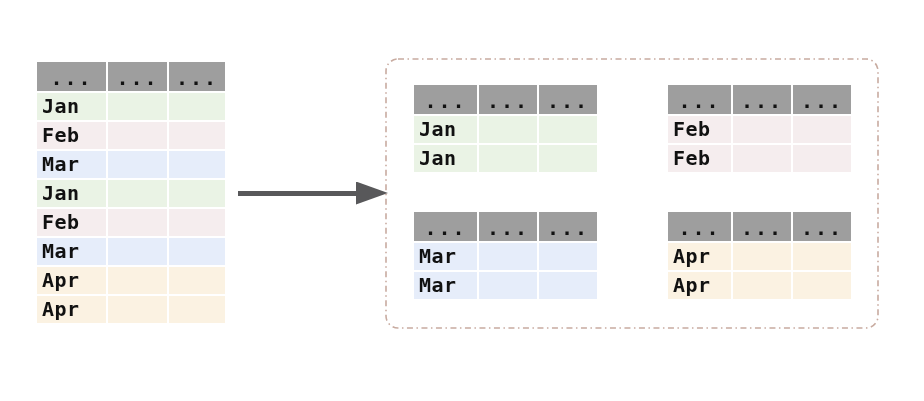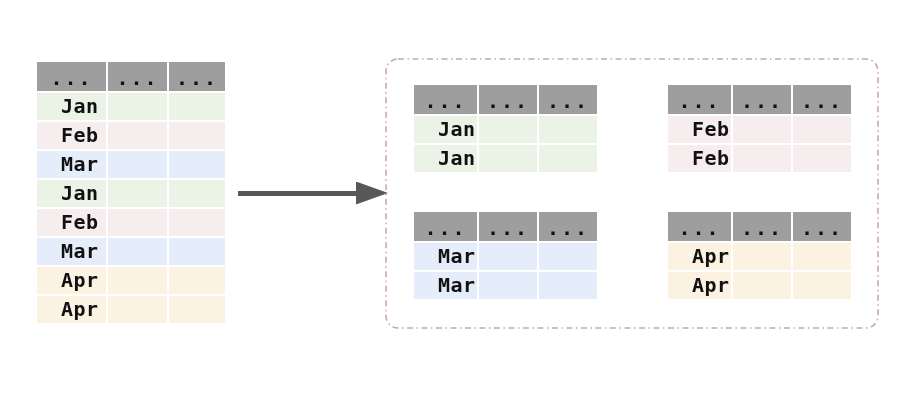--- a/index.html
+++ b/index.html
@@ -36,21 +36,21 @@
     font-size: 20px;
     color: #111111;
   }
   .cell.th {
     align-items: flex-end;
     justify-content: center;
     padding-bottom: 3px;
     letter-spacing: 2px;
     line-height: 1;
   }
-  .cell.label { padding-left: 24px; letter-spacing: 0.5px; }
+  .cell.label { padding-left: 5px; letter-spacing: 0.5px; }
   .arrow { position: absolute; left: 238px; top: 181px; width: 150px; height: 24px; }
   .arrow-shaft { position: absolute; left: 0; top: 9.5px; width: 120px; height: 5px; }
   .arrow-head {
     position: absolute; left: 118px; top: 0.5px; width: 32px; height: 23px;
     clip-path: polygon(0 0, 100% 50%, 0 100%);
   }
   .groupbox-svg { position: absolute; left: 385px; top: 58px; }
 </style>
 </head>
 <body>

